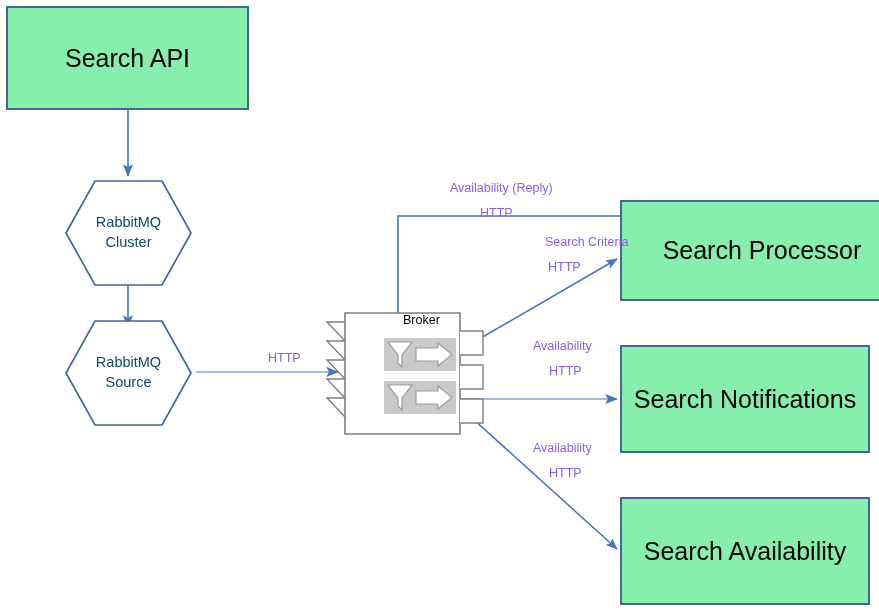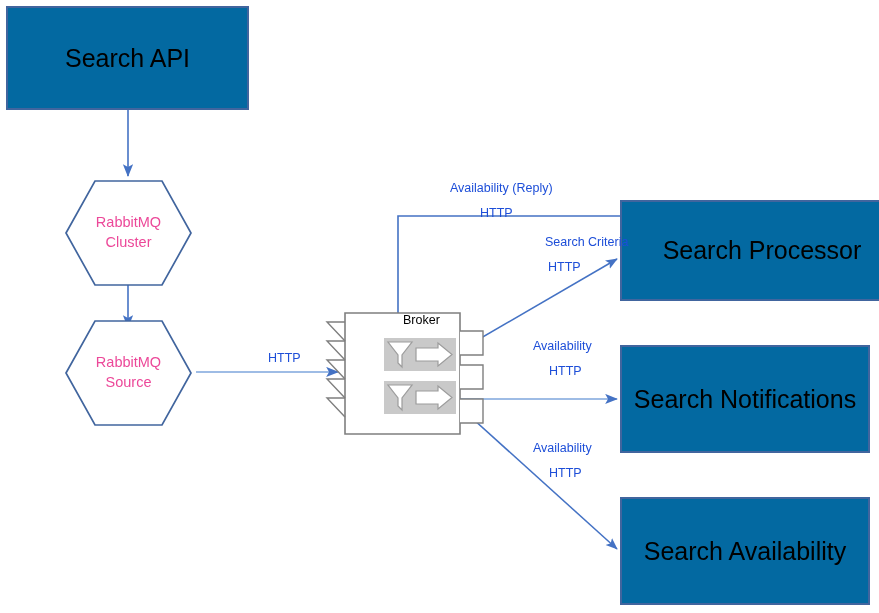--- a/index.html
+++ b/index.html
@@ -23,21 +23,21 @@
     position: absolute;
     left: 0;
     top: 0;
     width: 879px;
     height: 613px;
   }
   .node-box {
     position: absolute;
     box-sizing: border-box;
     border: 2px solid #41659E;
-    background: #0369a1;
+    background: #86efac;
     display: flex;
     align-items: center;
     justify-content: center;
   }
   .node-box .node-label {
     font-size: 25px;
     line-height: 1.15;
     color: #000000;
     text-align: center;
     white-space: nowrap;
@@ -50,28 +50,28 @@
     left: 0;
     top: 0;
     width: 100%;
     height: 100%;
     display: flex;
     flex-direction: column;
     align-items: center;
     justify-content: center;
     font-size: 14.5px;
     line-height: 1.35;
-    color: #ec4899;
+    color: #0c4a6e;
     text-align: center;
   }
   .edge-label {
     position: absolute;
     font-size: 12.5px;
     line-height: 1.2;
-    color: #1d4ed8;
+    color: #8b5cf6;
     white-space: nowrap;
     text-align: center;
   }
   .broker-label {
     position: absolute;
     font-size: 12.5px;
     color: #000000;
     white-space: nowrap;
   }
 </style>

